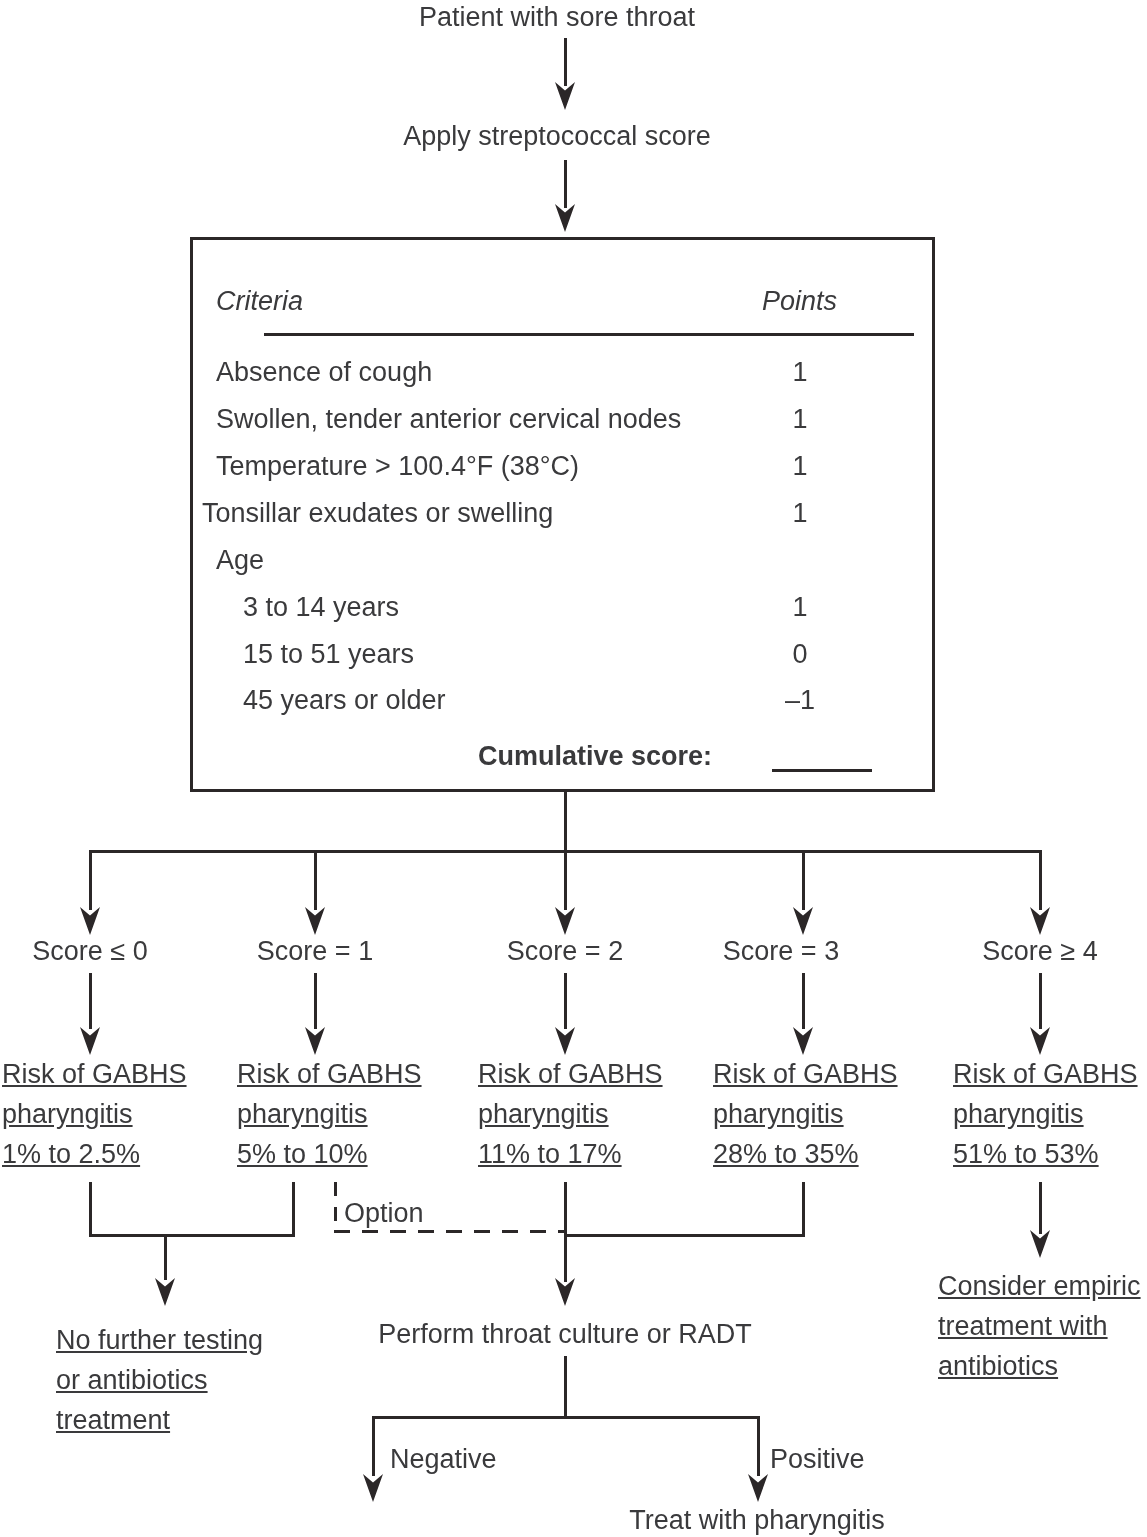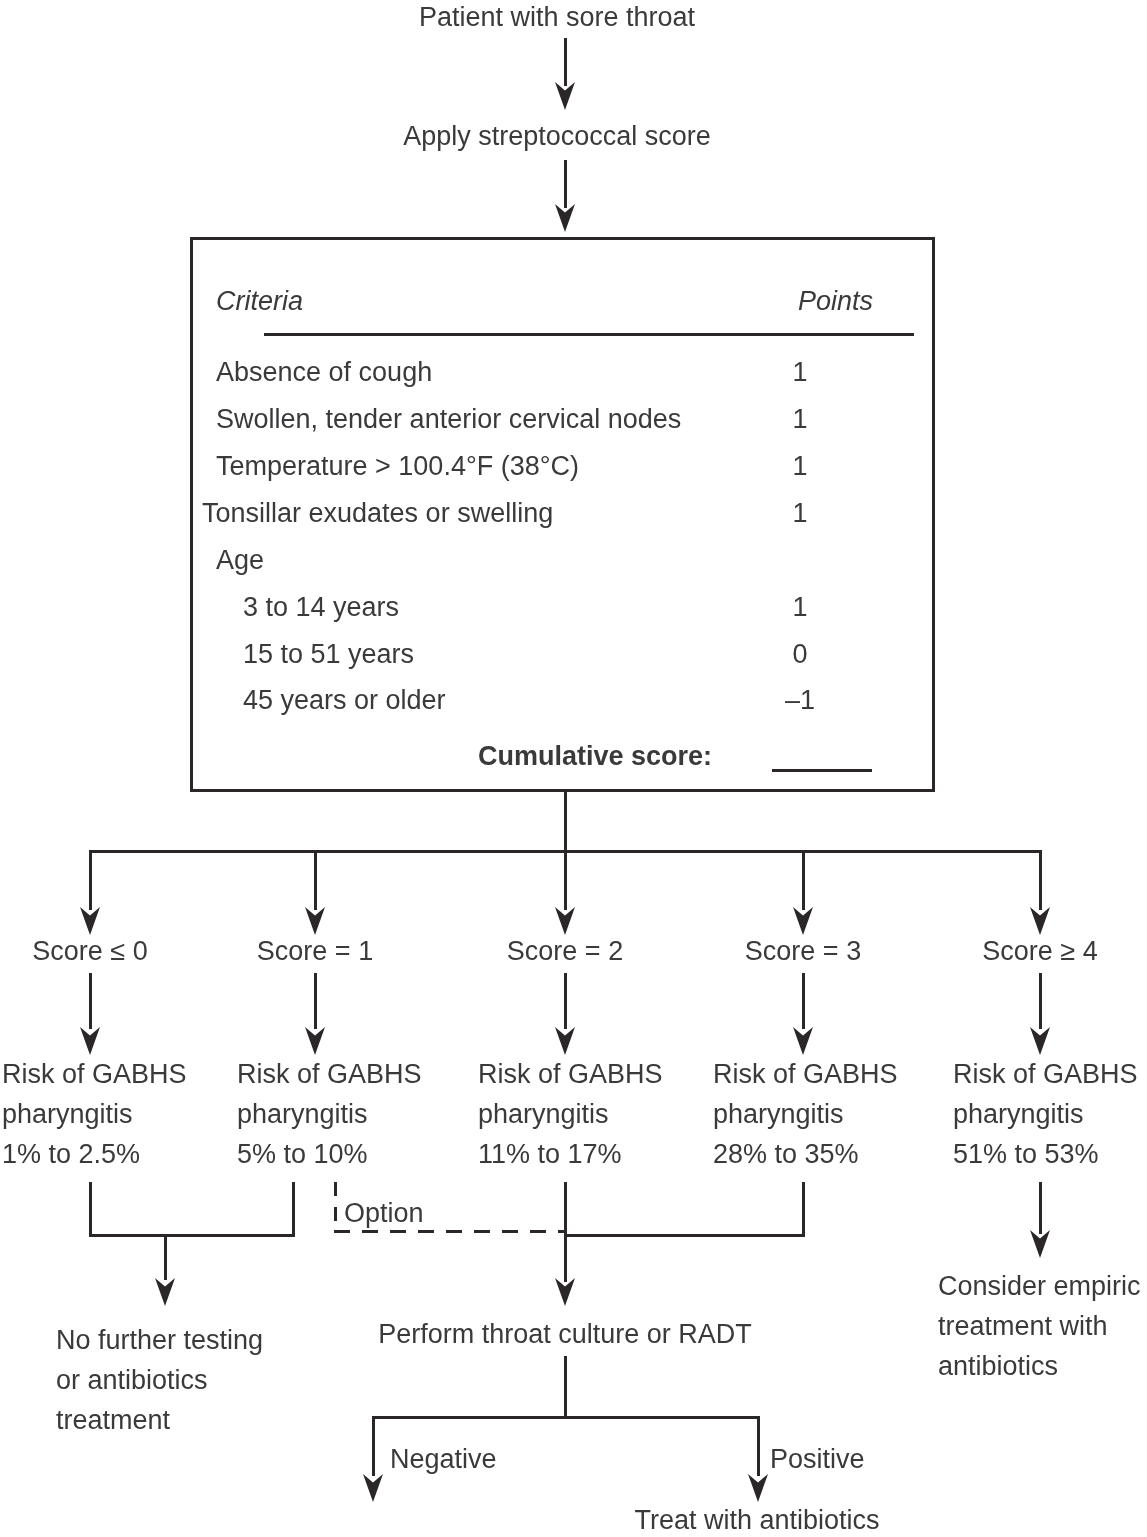--- a/index.html
+++ b/index.html
@@ -7,21 +7,21 @@
     --line:#2b2728;
     --bg:#ffffff;
   }
   html,body{margin:0;padding:0;background:var(--bg);}
   #stage{
     position:relative;width:1147px;height:1537px;background:var(--bg);
     font-family:"Liberation Sans", sans-serif;color:var(--text);overflow:hidden;
   }
   .t{position:absolute;font-size:27px;line-height:32px;white-space:nowrap;color:var(--text);}
   .ctr{transform:translateX(-50%);text-align:right;}
-  .pre{white-space:pre-line;line-height:40px;}
+  .pre{white-space:pre-line;line-height:40px;text-decoration:underline;}
   .it{font-style:italic;}
   .b{font-weight:bold;}
   .vline{position:absolute;width:2.5px;background:var(--line);}
   .hline{position:absolute;height:2.5px;background:var(--line);}
   .thick{height:3px;}
   .ahead{position:absolute;width:20px;height:28px;background:var(--line);
          clip-path:polygon(0 0,50% 30%,100% 0,50% 100%);}
   .dashv{position:absolute;width:2.5px;
          background:repeating-linear-gradient(180deg,var(--line) 0 14px,transparent 14px 25px);}
   .dashh{position:absolute;height:2.5px;
@@ -36,21 +36,21 @@
   <div class="t ctr" style="left:557px;top:1px">Patient with sore throat</div>
   <div class="vline" style="left:564px;top:38px;height:48px"></div>
   <div class="ahead" style="left:555px;top:82px"></div>
 
   <div class="t ctr" style="left:557px;top:120px">Apply streptococcal score</div>
   <div class="vline" style="left:564px;top:160px;height:48px"></div>
   <div class="ahead" style="left:555px;top:204px"></div>
 
   <div class="box" style="left:190px;top:237px;width:745px;height:555px"></div>
   <div class="t it" style="left:216px;top:285px">Criteria</div>
-  <div class="t it" style="left:798px;top:285px">Points</div>
+  <div class="t it" style="left:762px;top:285px">Points</div>
   <div class="hline thick" style="left:264px;top:333px;width:650px"></div>
 
   <div class="t" style="left:216px;top:356px">Absence of cough</div>
   <div class="t ctr" style="left:800px;top:356px">1</div>
 
   <div class="t" style="left:216px;top:403px">Swollen, tender anterior cervical nodes</div>
   <div class="t ctr" style="left:800px;top:403px">1</div>
 
   <div class="t" style="left:216px;top:450px">Temperature &gt; 100.4°F (38°C)</div>
   <div class="t ctr" style="left:800px;top:450px">1</div>
@@ -82,21 +82,21 @@
   <div class="vline" style="left:564px;top:852px;height:58px"></div>
   <div class="ahead" style="left:555px;top:907px"></div>
   <div class="vline" style="left:802px;top:852px;height:58px"></div>
   <div class="ahead" style="left:793px;top:907px"></div>
   <div class="vline" style="left:1039px;top:852px;height:58px"></div>
   <div class="ahead" style="left:1030px;top:907px"></div>
 
   <div class="t ctr" style="left:90px;top:935px">Score ≤ 0</div>
   <div class="t ctr" style="left:315px;top:935px">Score = 1</div>
   <div class="t ctr" style="left:565px;top:935px">Score = 2</div>
-  <div class="t ctr" style="left:803px;top:935px">Score = 3</div>
+  <div class="t ctr" style="left:781px;top:935px">Score = 3</div>
   <div class="t ctr" style="left:1040px;top:935px">Score ≥ 4</div>
 
   <div class="vline" style="left:89px;top:973px;height:56px"></div>
   <div class="ahead" style="left:80px;top:1027px"></div>
   <div class="vline" style="left:314px;top:973px;height:56px"></div>
   <div class="ahead" style="left:305px;top:1027px"></div>
   <div class="vline" style="left:564px;top:973px;height:56px"></div>
   <div class="ahead" style="left:555px;top:1027px"></div>
   <div class="vline" style="left:802px;top:973px;height:56px"></div>
   <div class="ahead" style="left:793px;top:1027px"></div>
@@ -149,15 +149,15 @@
   <div class="hline" style="left:372px;top:1416px;width:388px"></div>
 
   <div class="vline" style="left:372px;top:1418px;height:58px"></div>
   <div class="ahead" style="left:363px;top:1474px"></div>
   <div class="t" style="left:390px;top:1443px">Negative</div>
 
   <div class="vline" style="left:757px;top:1418px;height:58px"></div>
   <div class="ahead" style="left:748px;top:1474px"></div>
   <div class="t" style="left:770px;top:1443px">Positive</div>
 
-  <div class="t ctr" style="left:757px;top:1504px">Treat with antibiotics</div>
+  <div class="t ctr" style="left:757px;top:1504px">Treat with pharyngitis</div>
 
 </div>
 
 </body></html>

